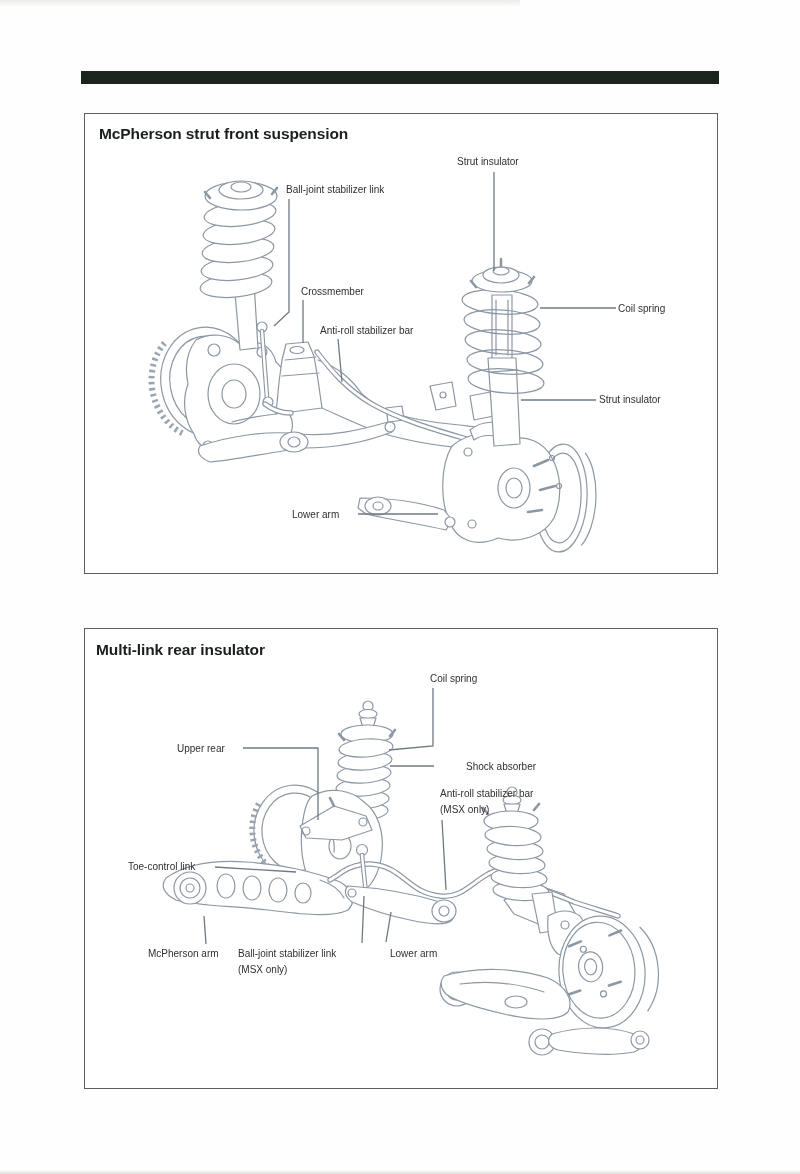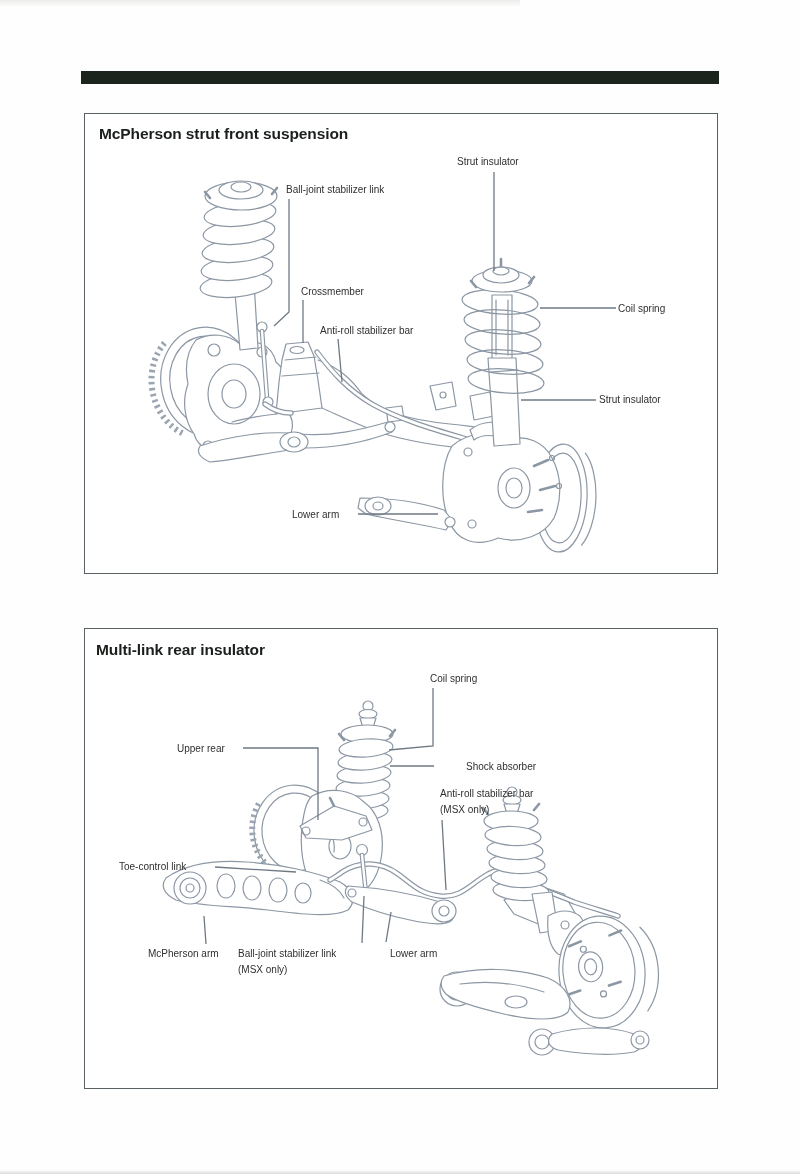--- a/index.html
+++ b/index.html
@@ -304,21 +304,21 @@
   <div class="lbl" style="left:599px;top:392px;">Strut insulator</div>
   <div class="lbl" style="left:292px;top:507px;">Lower arm</div>
 
   <div class="lbl" style="left:430px;top:671px;">Coil spring</div>
   <div class="lbl" style="left:177px;top:741px;">Upper rear</div>
   <div class="lbl" style="left:438px;top:759px;margin-left:28px;">Shock absorber</div>
   <div class="lbl" style="left:440px;top:786px;">
     <span>Anti-roll stabilizer bar</span>
     <span>(MSX only)</span>
   </div>
-  <div class="lbl" style="left:119px;top:859px;">Toe-control link</div>
+  <div class="lbl" style="left:128px;top:859px;">Toe-control link</div>
   <div class="lbl" style="left:148px;top:946px;">McPherson arm</div>
   <div class="lbl" style="left:238px;top:946px;">
     <span>Ball-joint stabilizer link</span>
     <span>(MSX only)</span>
   </div>
   <div class="lbl" style="left:390px;top:946px;">Lower arm</div>
 
 </div>
 
 </body></html>

